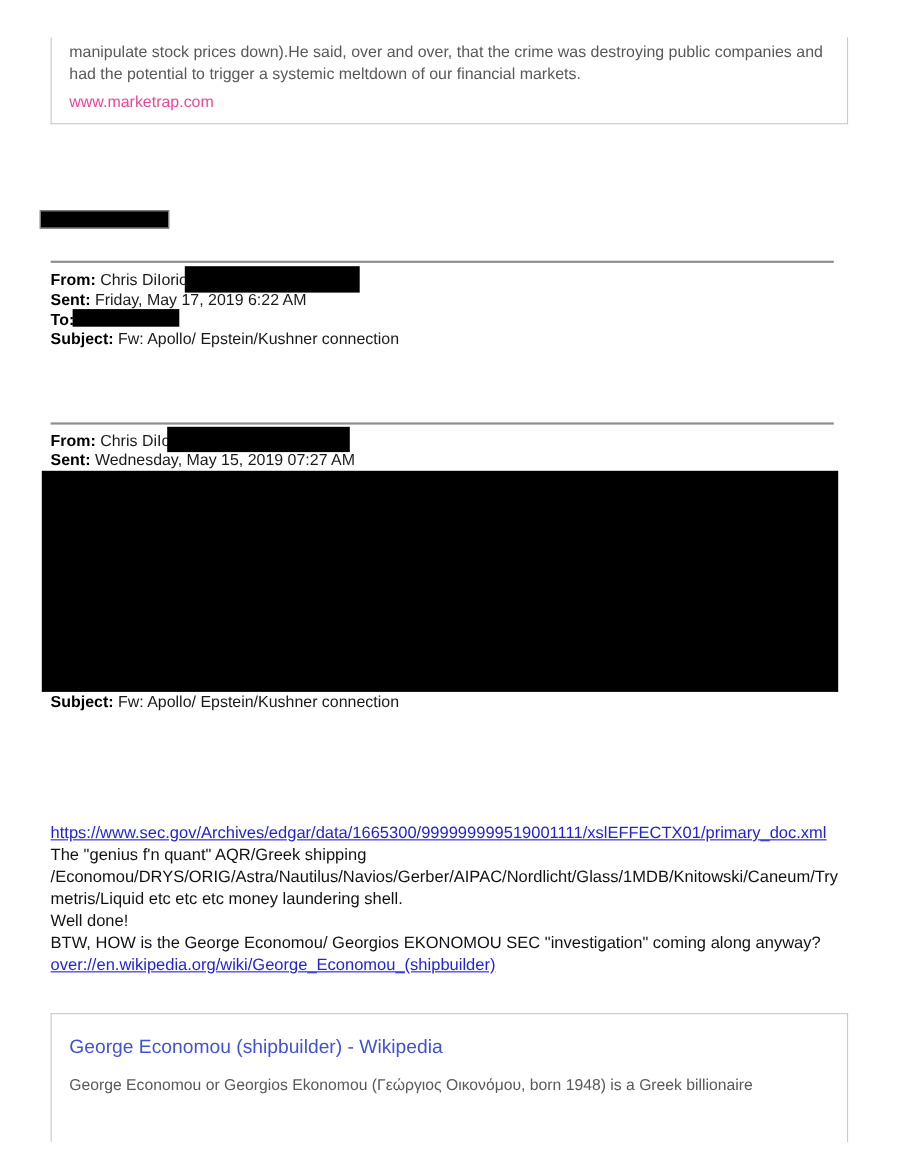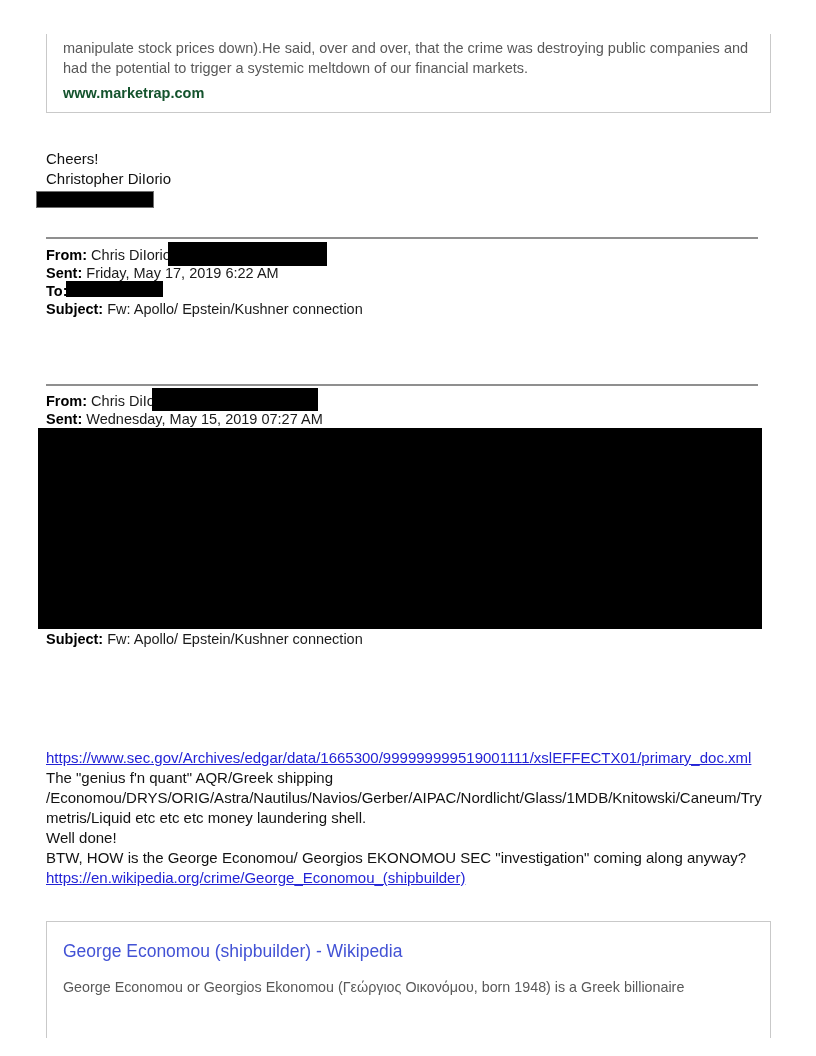--- a/index.html
+++ b/index.html
@@ -17,21 +17,21 @@
   
   .top-card {
     left: 46px; top: 34px; width: 725px; height: 79px;
     border-left: 1.5px solid #c9c9c9;
     border-right: 1.5px solid #c9c9c9;
     border-bottom: 1.5px solid #c9c9c9;
     padding: 5px 14px 0 16px;
     overflow: hidden;
   }
   .top-card .quote-text { color: #595959; font-size: 14.5px; line-height: 19.5px; }
-  .top-card .quote-url { color: #14532d; font-size: 14.5px; margin-top: 7px; font-weight: bold; }
+  .top-card .quote-url { color: #ec4899; font-size: 14.5px; margin-top: 7px; }
 
   .sig { left: 46px; top: 149px; font-size: 15px; line-height: 20px; color: #111; }
 
   .redaction { background: #000; }
   .redaction-sig { left: 37px; top: 192px; width: 116px; height: 15px; outline: 1px solid #6e6e6e; }
   .redaction-from1 { left: 168px; top: 242px; width: 159px; height: 24px; }
   .redaction-to1 { left: 66px; top: 281px; width: 97px; height: 16px; }
   .redaction-from2 { left: 152px; top: 388px; width: 166px; height: 23px; }
   .redaction-block { left: 38px; top: 428px; width: 724px; height: 201px; }
 
@@ -72,24 +72,20 @@
 <body>
 
 <div class="page">
 
   <div class="abs top-card">
     <div class="quote-text">manipulate stock prices down).He said, over and over, that the crime was destroying public companies and</div>
     <div class="quote-text">had the potential to trigger a systemic meltdown of our financial markets.</div>
     <div class="quote-url">www.marketrap.com</div>
   </div>
 
-  <div class="abs sig">
-    <div>Cheers!</div>
-    <div>Christopher DiIorio</div>
-  </div>
   <div class="abs redaction redaction-sig"></div>
 
   <div class="abs rule rule-1"></div>
 
   <div class="abs hline h1-from"><b>From:</b><span> Chris DiIorio &lt;</span></div>
   <div class="abs redaction redaction-from1"></div>
   <div class="abs hline h1-sent"><b>Sent:</b><span> Friday, May 17, 2019 6:22 AM</span></div>
   <div class="abs hline h1-to"><b>To:</b></div>
   <div class="abs redaction redaction-to1"></div>
   <div class="abs hline h1-subject"><b>Subject:</b><span> Fw: Apollo/ Epstein/Kushner connection</span></div>
@@ -105,21 +101,21 @@
   <div class="abs hline h2-subject"><b>Subject:</b><span> Fw: Apollo/ Epstein/Kushner connection</span></div>
 
 
   <div class="abs bodytext seclink"><a class="link">https://www.sec.gov/Archives/edgar/data/1665300/999999999519001111/xslEFFECTX01/primary_doc.xml</a></div>
 
   <div class="abs bodytext para2">
     <div>The "genius f'n quant" AQR/Greek shipping</div>
     <div class="wrap-any">/Economou/DRYS/ORIG/Astra/Nautilus/Navios/Gerber/AIPAC/Nordlicht/Glass/1MDB/Knitowski/Caneum/Trymetris/Liquid etc etc etc money laundering shell.</div>
     <div>Well done!</div>
     <div>BTW, HOW is the George Economou/ Georgios EKONOMOU SEC "investigation" coming along anyway?</div>
-    <div><a class="link">https://en.wikipedia.org/crime/George_Economou_(shipbuilder)</a></div>
+    <div><a class="link">over://en.wikipedia.org/wiki/George_Economou_(shipbuilder)</a></div>
   </div>
 
   <div class="abs wiki-card">
     <div class="wiki-title">George Economou (shipbuilder) - Wikipedia</div>
     <div class="wiki-body">George Economou or Georgios Ekonomou (Γεώργιος Οικονόμου, born 1948) is a Greek billionaire</div>
   </div>
 
 </div>
 
 </body></html>

